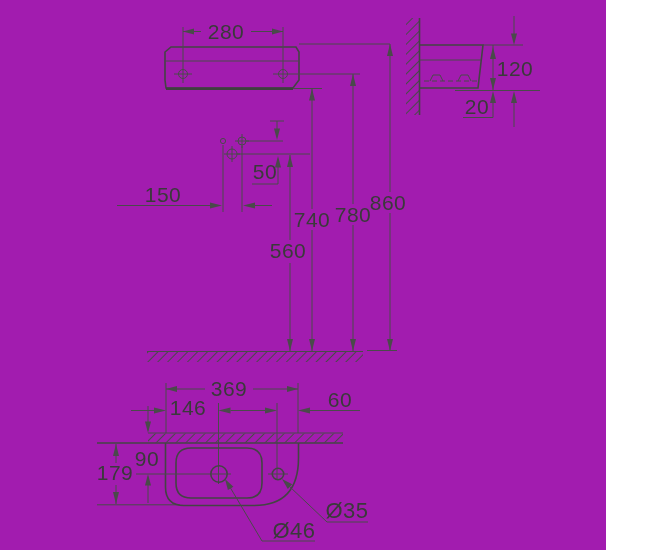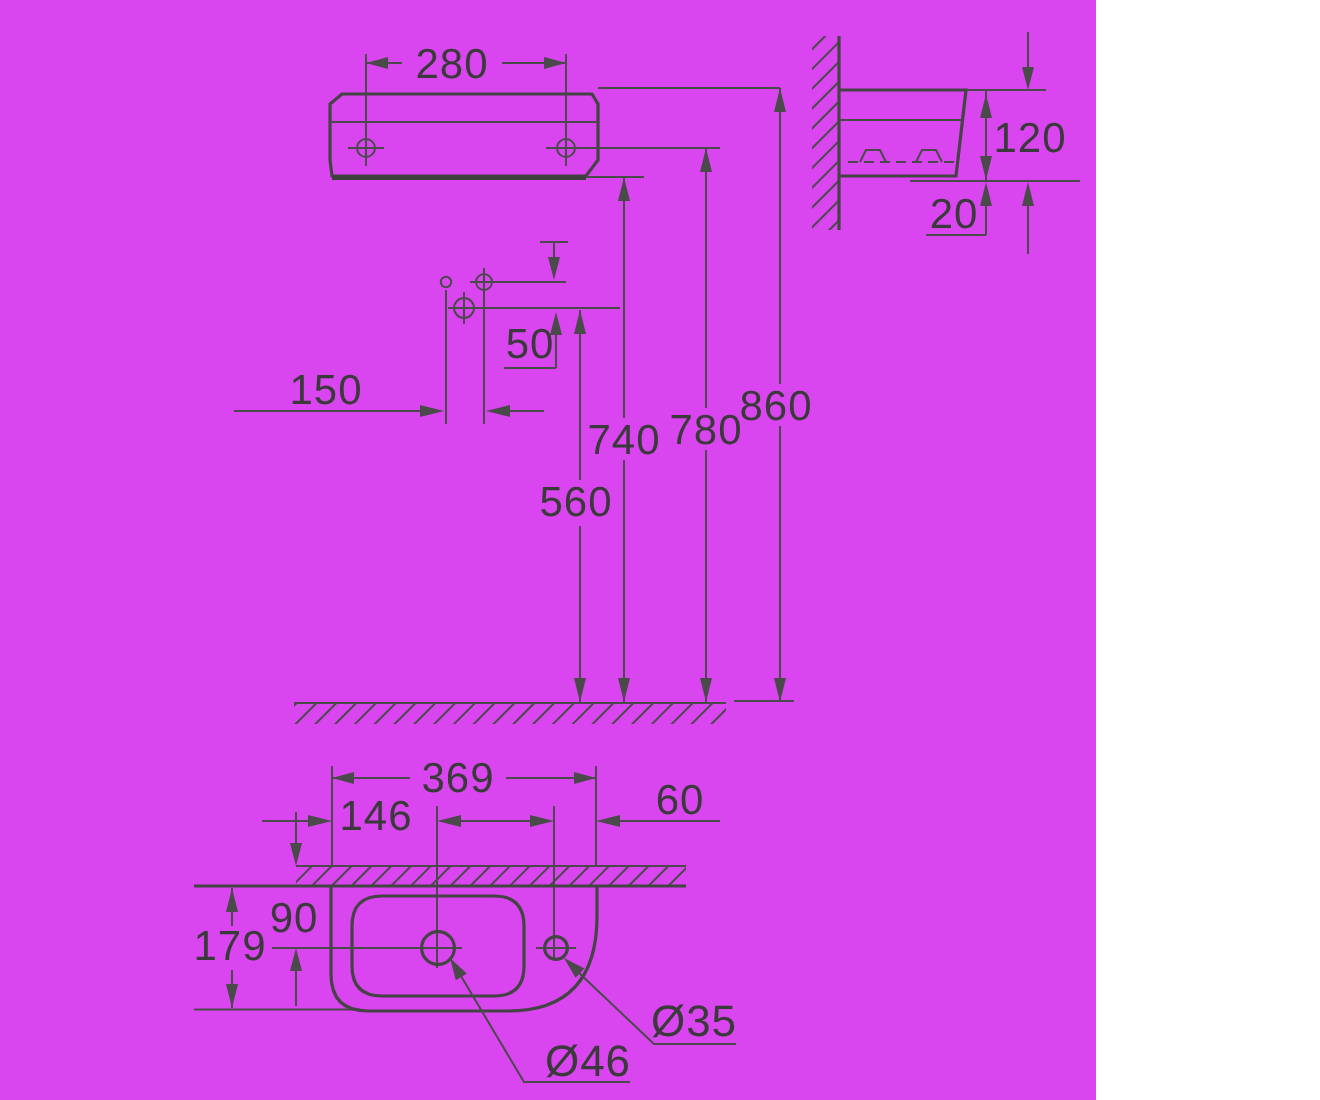--- a/index.html
+++ b/index.html
@@ -1,16 +1,16 @@
 <!DOCTYPE html>
 <html><head>
 <meta charset="utf-8">
 <style>
   html,body{margin:0;padding:0;background:#ffffff;}
-  #canvas{width:548px;height:550px;position:relative;background:#d946ef;overflow:hidden;}
+  #canvas{width:606px;height:550px;position:relative;background:#a21caf;overflow:hidden;}
   svg{display:block;}
   text{font-family:"Liberation Sans","DejaVu Sans",sans-serif;fill:#3a3a3a;}
   .dim{font-size:21px;letter-spacing:0.5px;}
   .dia{font-size:22px;letter-spacing:0.5px;}
   .ln{stroke:#4a4a4a;stroke-width:1;fill:none;}
   .ln2{stroke:#444444;stroke-width:1.6;fill:none;}
   .thick{stroke:#3f3f3f;stroke-width:2.4;fill:none;}
   .arr{fill:#4a4a4a;stroke:none;}
   .dash{stroke:#4a4a4a;stroke-width:1;fill:none;stroke-dasharray:5,3;}
 </style>

